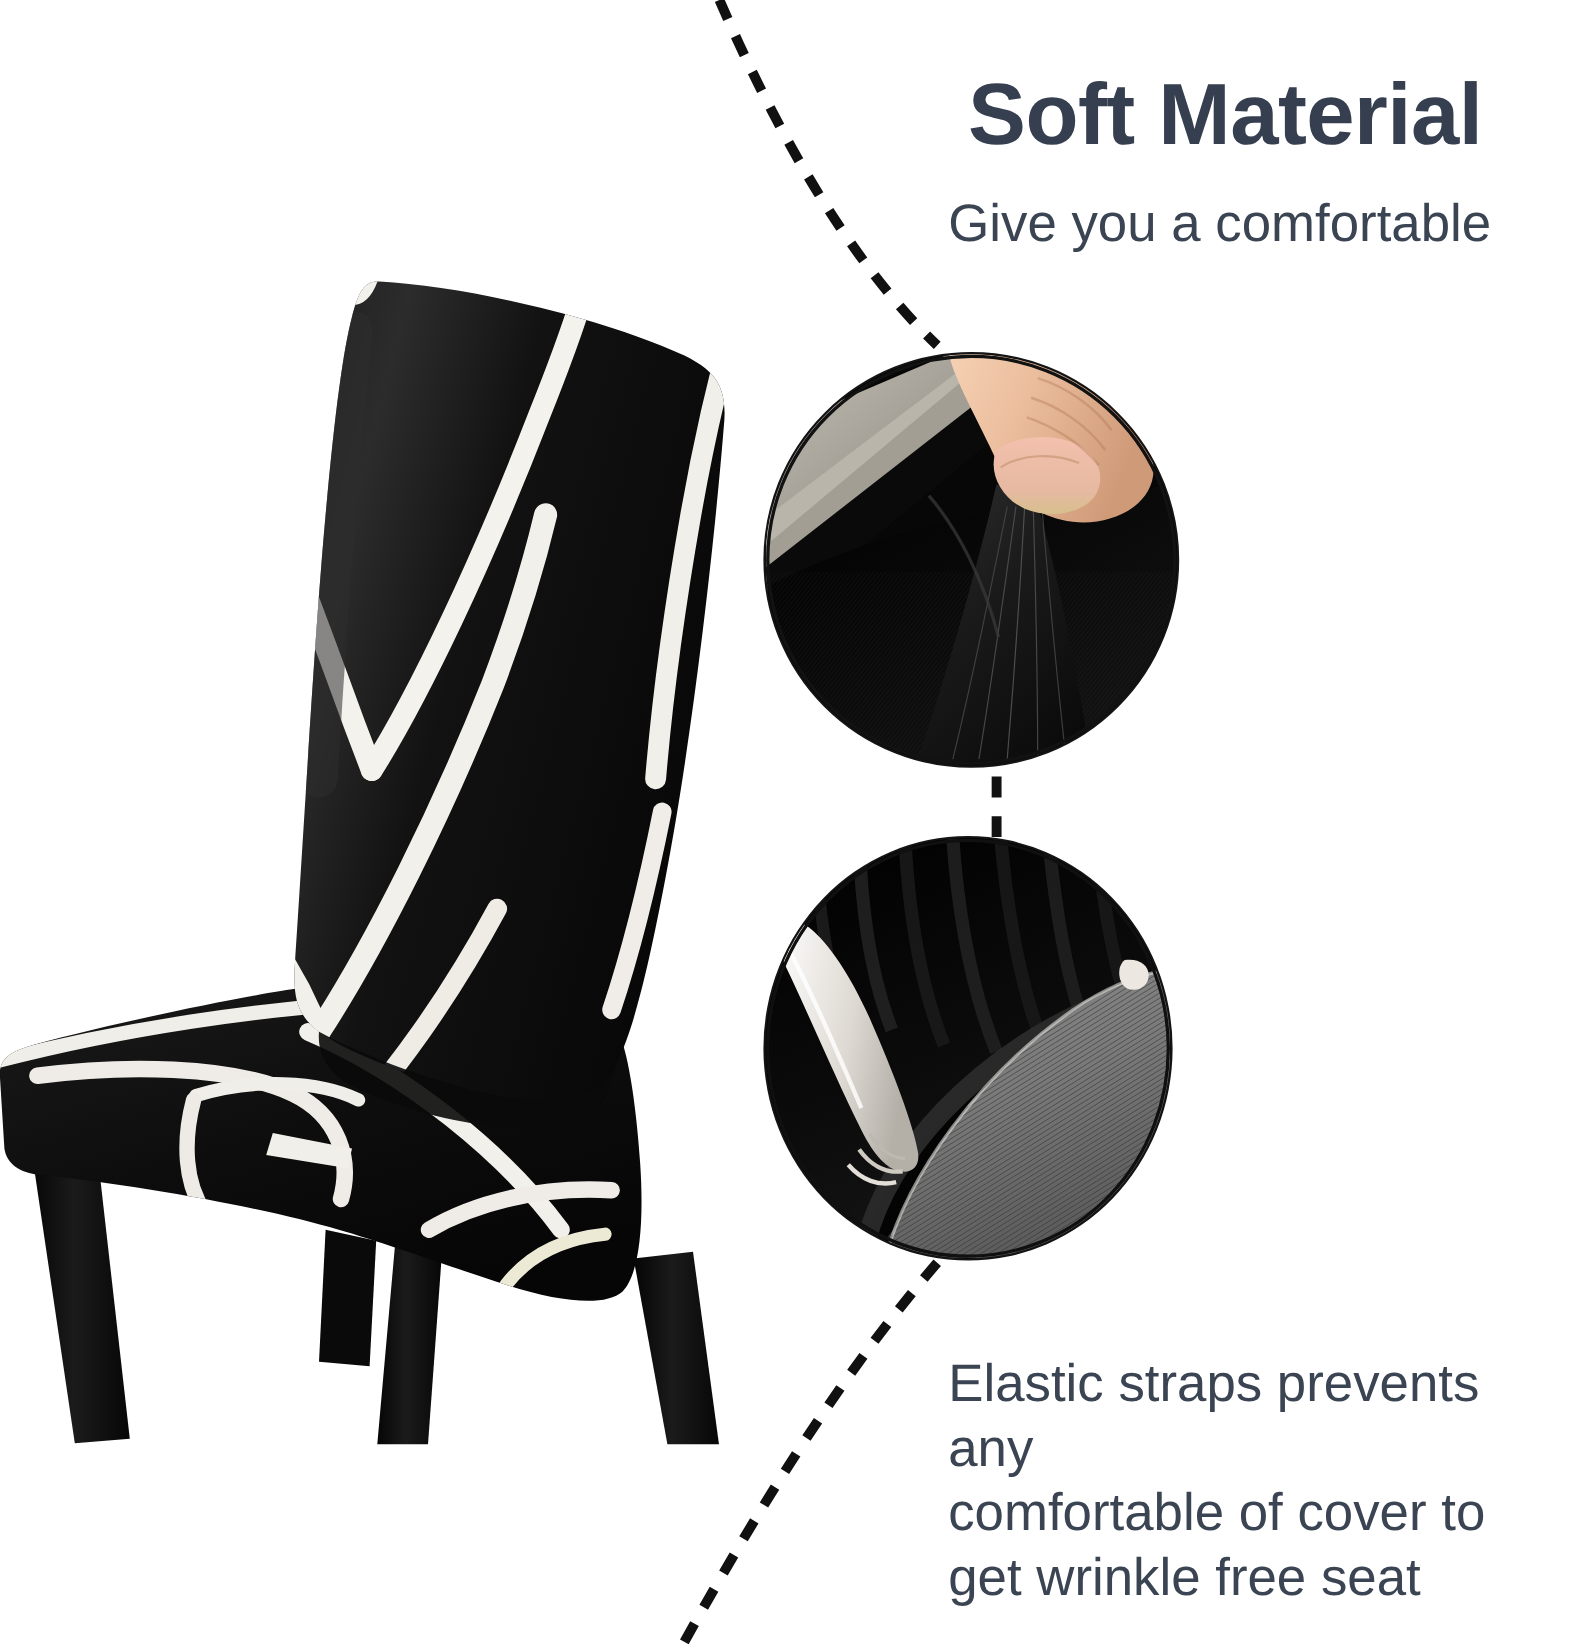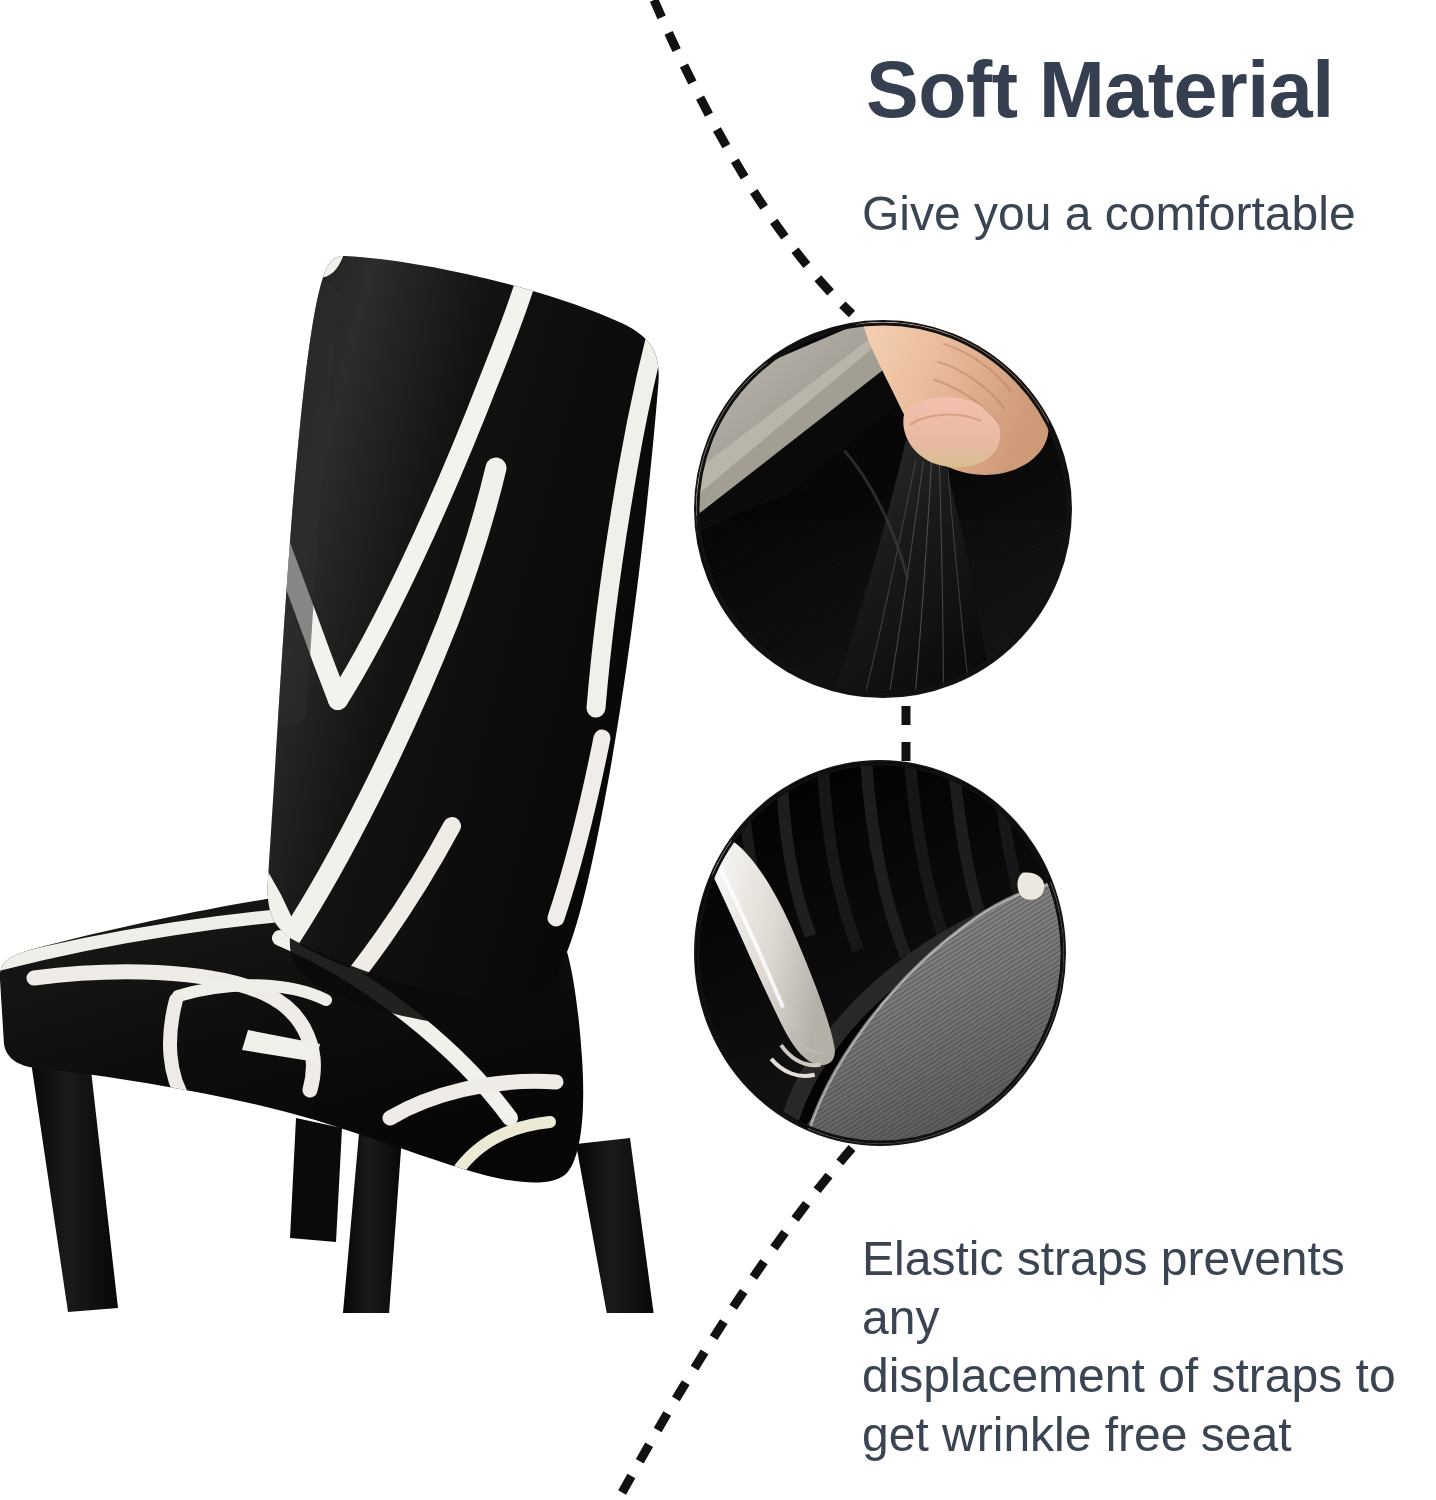--- a/index.html
+++ b/index.html
@@ -30,32 +30,32 @@
     color: #353f4f;
   }
   #soft-material-block { left: 862px; top: 46px; width: 560px; }
   #elastic-bottom-block { left: 862px; top: 1184px; width: 570px; }
 
   .feature-title {
     font-size: 79px;
     font-weight: bold;
     line-height: 1.0;
     letter-spacing: -0.5px;
-    margin: 4px;
+    margin: 18px;
     color: #353f4f;
     white-space: nowrap;
   }
   .feature-desc {
     font-size: 48px;
     font-weight: normal;
     line-height: 1.22;
     margin: 0;
     color: #3b4452;
   }
-  #soft-material-block .feature-desc { margin-top: 56px; }
+  #soft-material-block .feature-desc { margin-top: 32px; }
   #elastic-bottom-block .feature-desc { margin-top: 46px; }
 
   
   .inset-circle {
     position: absolute;
     border-radius: 50%;
     overflow: hidden;
     background: #050505;
     border: 2px solid #141414;
     box-sizing: border-box;
@@ -342,18 +342,18 @@
   <div class="text-block" id="soft-material-block">
     <h2 class="feature-title">Soft Material</h2>
     <p class="feature-desc">
       <span>Give you a comfortable</span><br>
     </p>
   </div>
 
   <div class="text-block" id="elastic-bottom-block">
     <p class="feature-desc">
       <span>Elastic straps prevents any</span><br>
-      <span>displacement of straps to</span><br>
+      <span>comfortable of cover to</span><br>
       <span>get wrinkle free seat</span>
     </p>
   </div>
 
 </div>
 
 </body></html>

